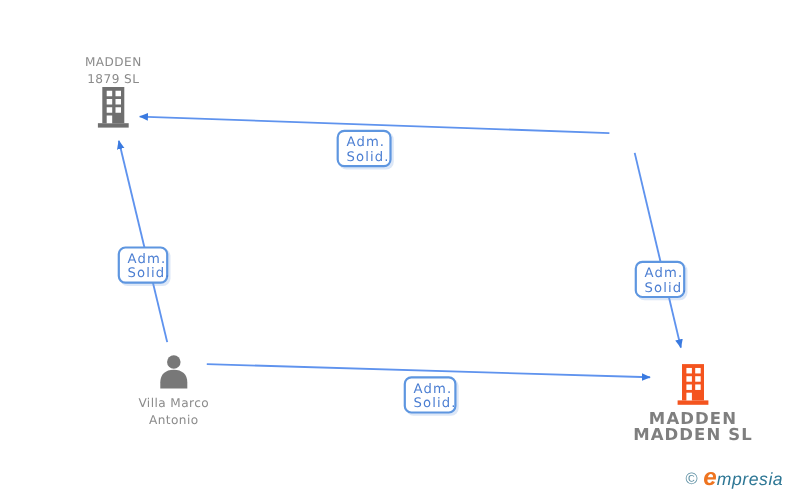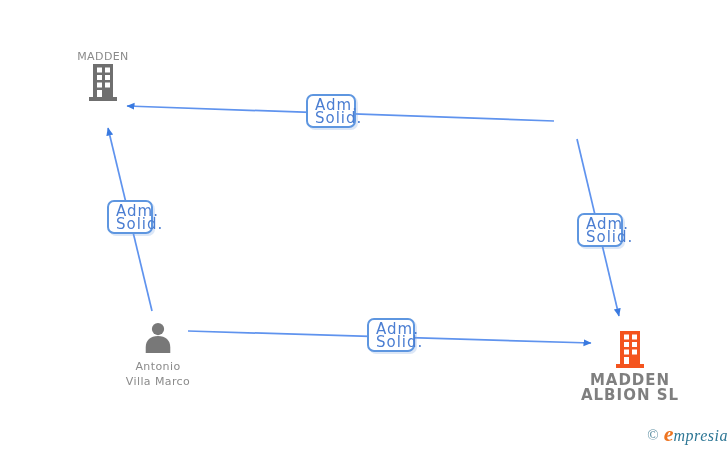--- a/index.html
+++ b/index.html
@@ -8,26 +8,26 @@
     font-family:"DejaVu Sans","Liberation Sans",sans-serif;
   }
   #edges{position:absolute;left:0;top:0;width:728px;height:450px;}
   .node{position:absolute;width:120px;text-align:center;cursor:pointer;}
   .node-label{font-size:11px;line-height:15px;color:#8b8b8b;letter-spacing:.4px;}
   .node-label.bold{font-weight:bold;color:#7f7f7f;letter-spacing:1px;font-size:15px;}
   .node .icon{display:inline-block;}
   .edge-label{
     position:absolute;background:#fff;border:2px solid #5e96e0;border-radius:7px;
     box-shadow:2px 2px 0 rgba(130,170,225,.28);
-    color:#4b7ed2;font-size:15px;line-height:13px;letter-spacing:1px;
-    padding:3px 0 0 7px;box-sizing:border-box;text-align:left;
+    color:#4b7ed2;font-size:12px;line-height:13px;letter-spacing:1px;
+    padding:3px 0 0 7px;box-sizing:border-box;text-align:left;margin-top:24px;
   }
   #brand{
-    position:absolute;right:0;bottom:3px;white-space:nowrap;
-    font-family:Liberation Serif, serif;font-style:italic;
+    position:absolute;right:16px;bottom:3px;white-space:nowrap;
+    font-family:Liberation Sans, sans-serif;font-style:italic;
   }
   #brand .copy{color:#5d8fa3;font-size:15px;font-style:normal;vertical-align:1px;}
   #brand .e{color:#ee7420;font-size:22px;font-weight:bold;margin-left:5px;}
   #brand .rest{color:#2e7795;font-size:16px;letter-spacing:.5px;}
 </style>
 </head>
 <body>
 
 <div id="canvas">
 
@@ -39,20 +39,21 @@
     </defs>
     <line x1="554" y1="121" x2="127" y2="106" stroke="#5f93ee" stroke-width="1.7" marker-end="url(#arrow)"></line>
     <line x1="152" y1="311" x2="108" y2="128" stroke="#5f93ee" stroke-width="1.7" marker-end="url(#arrow)"></line>
     <line x1="188" y1="331" x2="591" y2="343" stroke="#5f93ee" stroke-width="1.7" marker-end="url(#arrow)"></line>
     <line x1="577" y1="139" x2="619" y2="316" stroke="#5f93ee" stroke-width="1.7" marker-end="url(#arrow)"></line>
   </svg>
 
   <div class="node" style="left:43px;top:49px;">
     <div class="node-label">
       <div>MADDEN</div>
+      <div>1879 SL</div>
     </div>
     <svg class="icon" width="36" height="38" viewBox="0 0 36 38">
       <rect x="8" y="0" width="20" height="33" fill="#6f6f6f"></rect>
       <rect x="4" y="33" width="28" height="4" fill="#6f6f6f"></rect>
       <rect x="12" y="3.5" width="5" height="5" fill="#fff"></rect>
         <rect x="20" y="3.5" width="5" height="5" fill="#fff"></rect>
       <rect x="12" y="11" width="5" height="5" fill="#fff"></rect>
         <rect x="20" y="11" width="5" height="5" fill="#fff"></rect>
       <rect x="12" y="18.5" width="5" height="5" fill="#fff"></rect>
         <rect x="20" y="18.5" width="5" height="5" fill="#fff"></rect>
@@ -60,40 +61,40 @@
     </svg>
   </div>
 
 
   <div class="node" style="left:98px;top:321px;">
     <svg class="icon" width="34" height="34" viewBox="0 0 36 36">
       <circle cx="18" cy="8.5" r="6.5" fill="#787878"></circle>
       <path d="M18 16 C 26 16 31 20.5 31 28 L31 34 L5 34 L5 28 C5 20.5 10 16 18 16 Z" fill="#787878"></path>
     </svg>
     <div class="node-label">
+      <div>Villa Marco</div>
       <div>Antonio</div>
-      <div>Villa Marco</div>
     </div>
   </div>
 
   <div class="node" style="left:570px;top:331px;">
     <svg class="icon" width="36" height="38" viewBox="0 0 36 38">
       <rect x="8" y="0" width="20" height="33" fill="#f4541e"></rect>
       <rect x="4" y="33" width="28" height="4" fill="#f4541e"></rect>
       <rect x="12" y="3.5" width="5" height="5" fill="#fff"></rect>
         <rect x="20" y="3.5" width="5" height="5" fill="#fff"></rect>
       <rect x="12" y="11" width="5" height="5" fill="#fff"></rect>
         <rect x="20" y="11" width="5" height="5" fill="#fff"></rect>
       <rect x="12" y="18.5" width="5" height="5" fill="#fff"></rect>
         <rect x="20" y="18.5" width="5" height="5" fill="#fff"></rect>
       <rect x="12" y="26" width="5" height="7" fill="#fff"></rect>
     </svg>
     <div class="node-label bold">
       <div>MADDEN</div>
-      <div>ALBION SL</div>
+      <div>MADDEN SL</div>
     </div>
   </div>
 
   <div class="edge-label" style="left:306px;top:94px;width:50px;height:34px;">
     <div>Adm.</div>
     <div>Solid.</div>
   </div>
   <div class="edge-label" style="left:107px;top:200px;width:46px;height:34px;">
     <div>Adm.</div>
     <div>Solid.</div>

